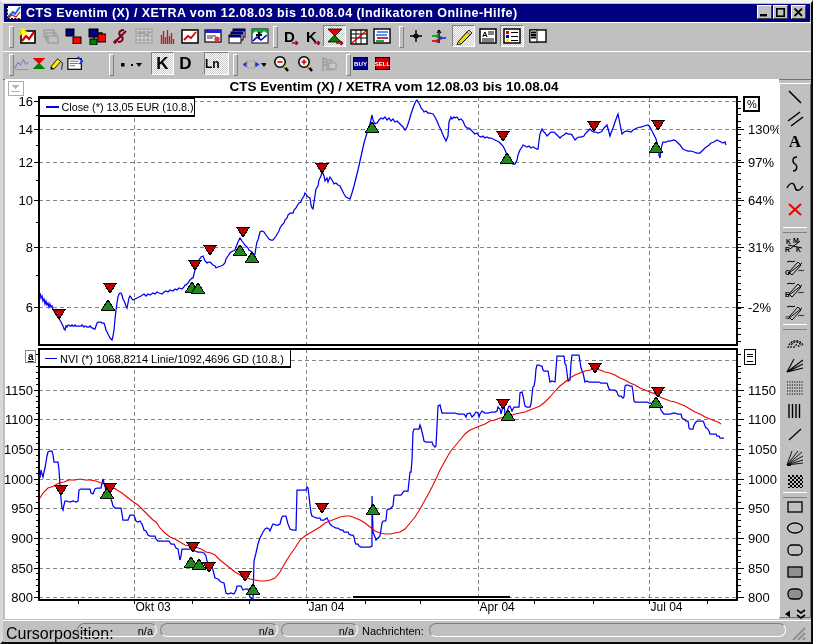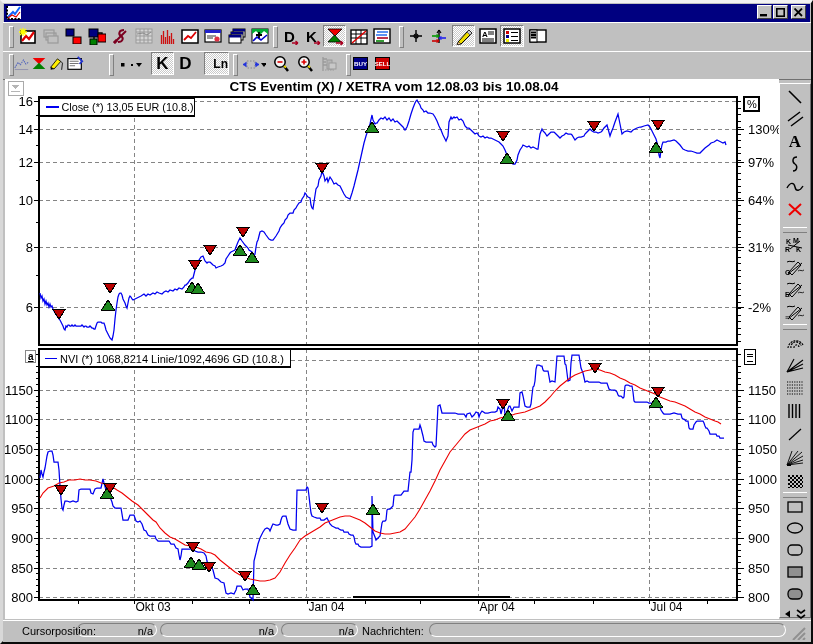--- a/index.html
+++ b/index.html
@@ -2,20 +2,21 @@
 <html><head><meta charset="utf-8"><style>html,body{margin:0;padding:0;}body{width:813px;height:644px;overflow:hidden;font-family:"Liberation Sans",sans-serif;}.win{position:relative;width:813px;height:644px;background:#c0c0c0;}.sunk{border-top:1px solid #808080;border-left:1px solid #808080;border-bottom:1px solid #fff;border-right:1px solid #fff;border-radius:7px;}</style></head><body>
 <div class="win">
     <div style="position:absolute;left:0;top:0;width:813px;height:644px;border-top:3px solid #f2f2f2;border-left:3px solid #d8d8d8;border-right:2px solid #0a0a0a;border-bottom:3px solid #0a0a0a;box-sizing:border-box;"></div>
     <div style="position:absolute;left:4px;top:4px;width:806px;height:18px;background:#000080;"></div>
     <div style="position:absolute;left:6px;top:5px;"><svg width="16" height="16" viewBox="0 0 16 16">
         <rect x="1" y="1" width="14" height="13" fill="#fff"></rect>
         <path d="M1 1 V14 H15" stroke="#000" stroke-width="2" stroke-dasharray="2,1.4" fill="none"></path>
         <path d="M2 12 L7 7 L9 9 L14 2" stroke="#1166ff" stroke-width="2" fill="none"></path>
         <path d="M2 13 L6 10 L10 12 L14 7" stroke="#dd0000" stroke-width="1.2" fill="none"></path>
       </svg></div>
+    <div style="position:absolute;left:26px;top:6px;color:#fff;font-size:12.5px;font-weight:bold;white-space:nowrap;letter-spacing:0.45px;">CTS Eventim (X) / XETRA vom 12.08.03 bis 10.08.04 (Indikatoren Online-Hilfe)</div>
     <div style="position:absolute;left:757px;top:5px;width:15px;height:14px;background:#c0c0c0;border-top:1.5px solid #fff;border-left:1.5px solid #fff;border-right:1.5px solid #404040;border-bottom:1.5px solid #404040;box-sizing:border-box;display:flex;align-items:center;justify-content:center;">
       <svg width="9" height="9" viewBox="0 0 9 9">
         <rect x="0" y="6" width="7" height="2.4" fill="#000"></rect>
       </svg>
     </div>
     <div style="position:absolute;left:773px;top:5px;width:15px;height:14px;background:#c0c0c0;border-top:1.5px solid #fff;border-left:1.5px solid #fff;border-right:1.5px solid #404040;border-bottom:1.5px solid #404040;box-sizing:border-box;display:flex;align-items:center;justify-content:center;">
       <svg width="9" height="9" viewBox="0 0 9 9">
         <rect x="0.8" y="0.8" width="7.4" height="7.4" fill="none" stroke="#000" stroke-width="1.6"></rect>
       </svg>
     </div>
@@ -225,21 +226,21 @@
         <rect x="13" y="8" width="2" height="2" fill="#000"></rect>
         <polygon points="18,7 24,7 21,11" fill="#000"></polygon>
       </svg>
     </div>
     <div style="position:absolute;left:151px;top:52px;width:23px;height:23px;display:flex;align-items:center;justify-content:center;background:repeating-conic-gradient(#ffffff 0 25%,#c9c9c9 0 50%) 0 0/2px 2px;border:1px solid #808080;border-bottom-color:#fff;border-right-color:#fff;box-sizing:border-box;">
       <span style="font-size:17px;font-weight:bold;">K</span>
     </div>
     <div style="position:absolute;left:175px;top:52px;width:21px;height:23px;display:flex;align-items:center;justify-content:center;">
       <span style="font-size:17px;font-weight:bold;">D</span>
     </div>
-    <div style="position:absolute;left:204px;top:52px;width:25px;height:23px;display:flex;align-items:center;justify-content:flex-end;background:repeating-conic-gradient(#ffffff 0 25%,#c9c9c9 0 50%) 0 0/2px 2px;border:1px solid #808080;border-bottom-color:#fff;border-right-color:#fff;box-sizing:border-box;">
+    <div style="position:absolute;left:204px;top:52px;width:25px;height:23px;display:flex;align-items:center;justify-content:flex-start;background:repeating-conic-gradient(#ffffff 0 25%,#c9c9c9 0 50%) 0 0/2px 2px;border:1px solid #808080;border-bottom-color:#fff;border-right-color:#fff;box-sizing:border-box;">
       <span style="font-size:12px;font-weight:bold;">Ln</span>
     </div>
     <div style="position:absolute;left:233px;top:54px;width:3px;height:20px;border-top:1px solid #fff;border-left:1px solid #fff;border-right:1px solid #808080;border-bottom:1px solid #808080;"></div>
     <div style="position:absolute;left:241px;top:54px;width:26px;height:20px;display:flex;align-items:center;justify-content:center;">
       <svg width="24" height="17" viewBox="0 0 24 17">
         <rect x="5" y="5" width="8" height="7" fill="none" stroke="#888" stroke-dasharray="1.5,1.5"></rect>
         <path d="M4 8.5 L1 8.5 M13 8.5 L17 8.5" stroke="#2233dd" stroke-width="1.4"></path>
         <polygon points="1,8.5 4.5,5.5 4.5,11.5" fill="#2233dd"></polygon>
         <polygon points="17,8.5 13.5,5.5 13.5,11.5" fill="#2233dd"></polygon>
         <polygon points="19,7 25,7 22,11" fill="#000"></polygon>
@@ -684,21 +685,21 @@
         <rect x="4" y="5" width="14" height="10" rx="4.5" fill="#909090" stroke="#000" stroke-width="1.3"></rect>
       </svg>
     </div>
     <div style="position:absolute;left:783px;top:605px;width:10px;height:10px;"><svg width="10" height="10" viewBox="0 0 10 10">
         <polygon points="2,5 7,1.5 7,8.5" fill="#000"></polygon>
       </svg></div>
     <div style="position:absolute;left:795px;top:605px;width:12px;height:10px;"><svg width="12" height="10" viewBox="0 0 12 10">
         <path d="M2 1 L6 4 L10 1 M2 6 L6 9 L10 6" stroke="#000" stroke-width="1.6" fill="none"></path>
       </svg></div>
     <div style="position:absolute;left:3px;top:620px;width:808px;height:21px;background:#c0c0c0;border-top:1px solid #fff;"></div>
-    <div style="position:absolute;left:22px;top:625px;font-size:11px;">Cursorposition:</div>
+    <div style="position:absolute;left:6px;top:625px;font-size:16px;">Cursorposition:</div>
     <div class="sunk" style="position:absolute;left:77px;top:623px;width:80px;height:14px;font-size:11px;text-align:right;padding-right:3px;box-sizing:border-box;line-height:14px;">n/a</div>
     <div class="sunk" style="position:absolute;left:160px;top:623px;width:118px;height:14px;font-size:11px;text-align:right;padding-right:3px;box-sizing:border-box;line-height:14px;">n/a</div>
     <div class="sunk" style="position:absolute;left:281px;top:623px;width:77px;height:14px;font-size:11px;text-align:right;padding-right:3px;box-sizing:border-box;line-height:14px;">n/a</div>
     <div style="position:absolute;left:362px;top:625px;font-size:11px;">Nachrichten:</div>
     <div class="sunk" style="position:absolute;left:429px;top:623px;width:357px;height:14px;font-size:11px;text-align:right;padding-right:3px;box-sizing:border-box;line-height:14px;"></div>
     <div style="position:absolute;left:789px;top:626px;"><svg width="18" height="14" viewBox="0 0 18 14">
         <path d="M16 2 L4 14 M16 7 L9 14 M16 12 L14 14" stroke="#909090" stroke-width="2"></path>
       </svg></div>
   </div>
 </body></html>

